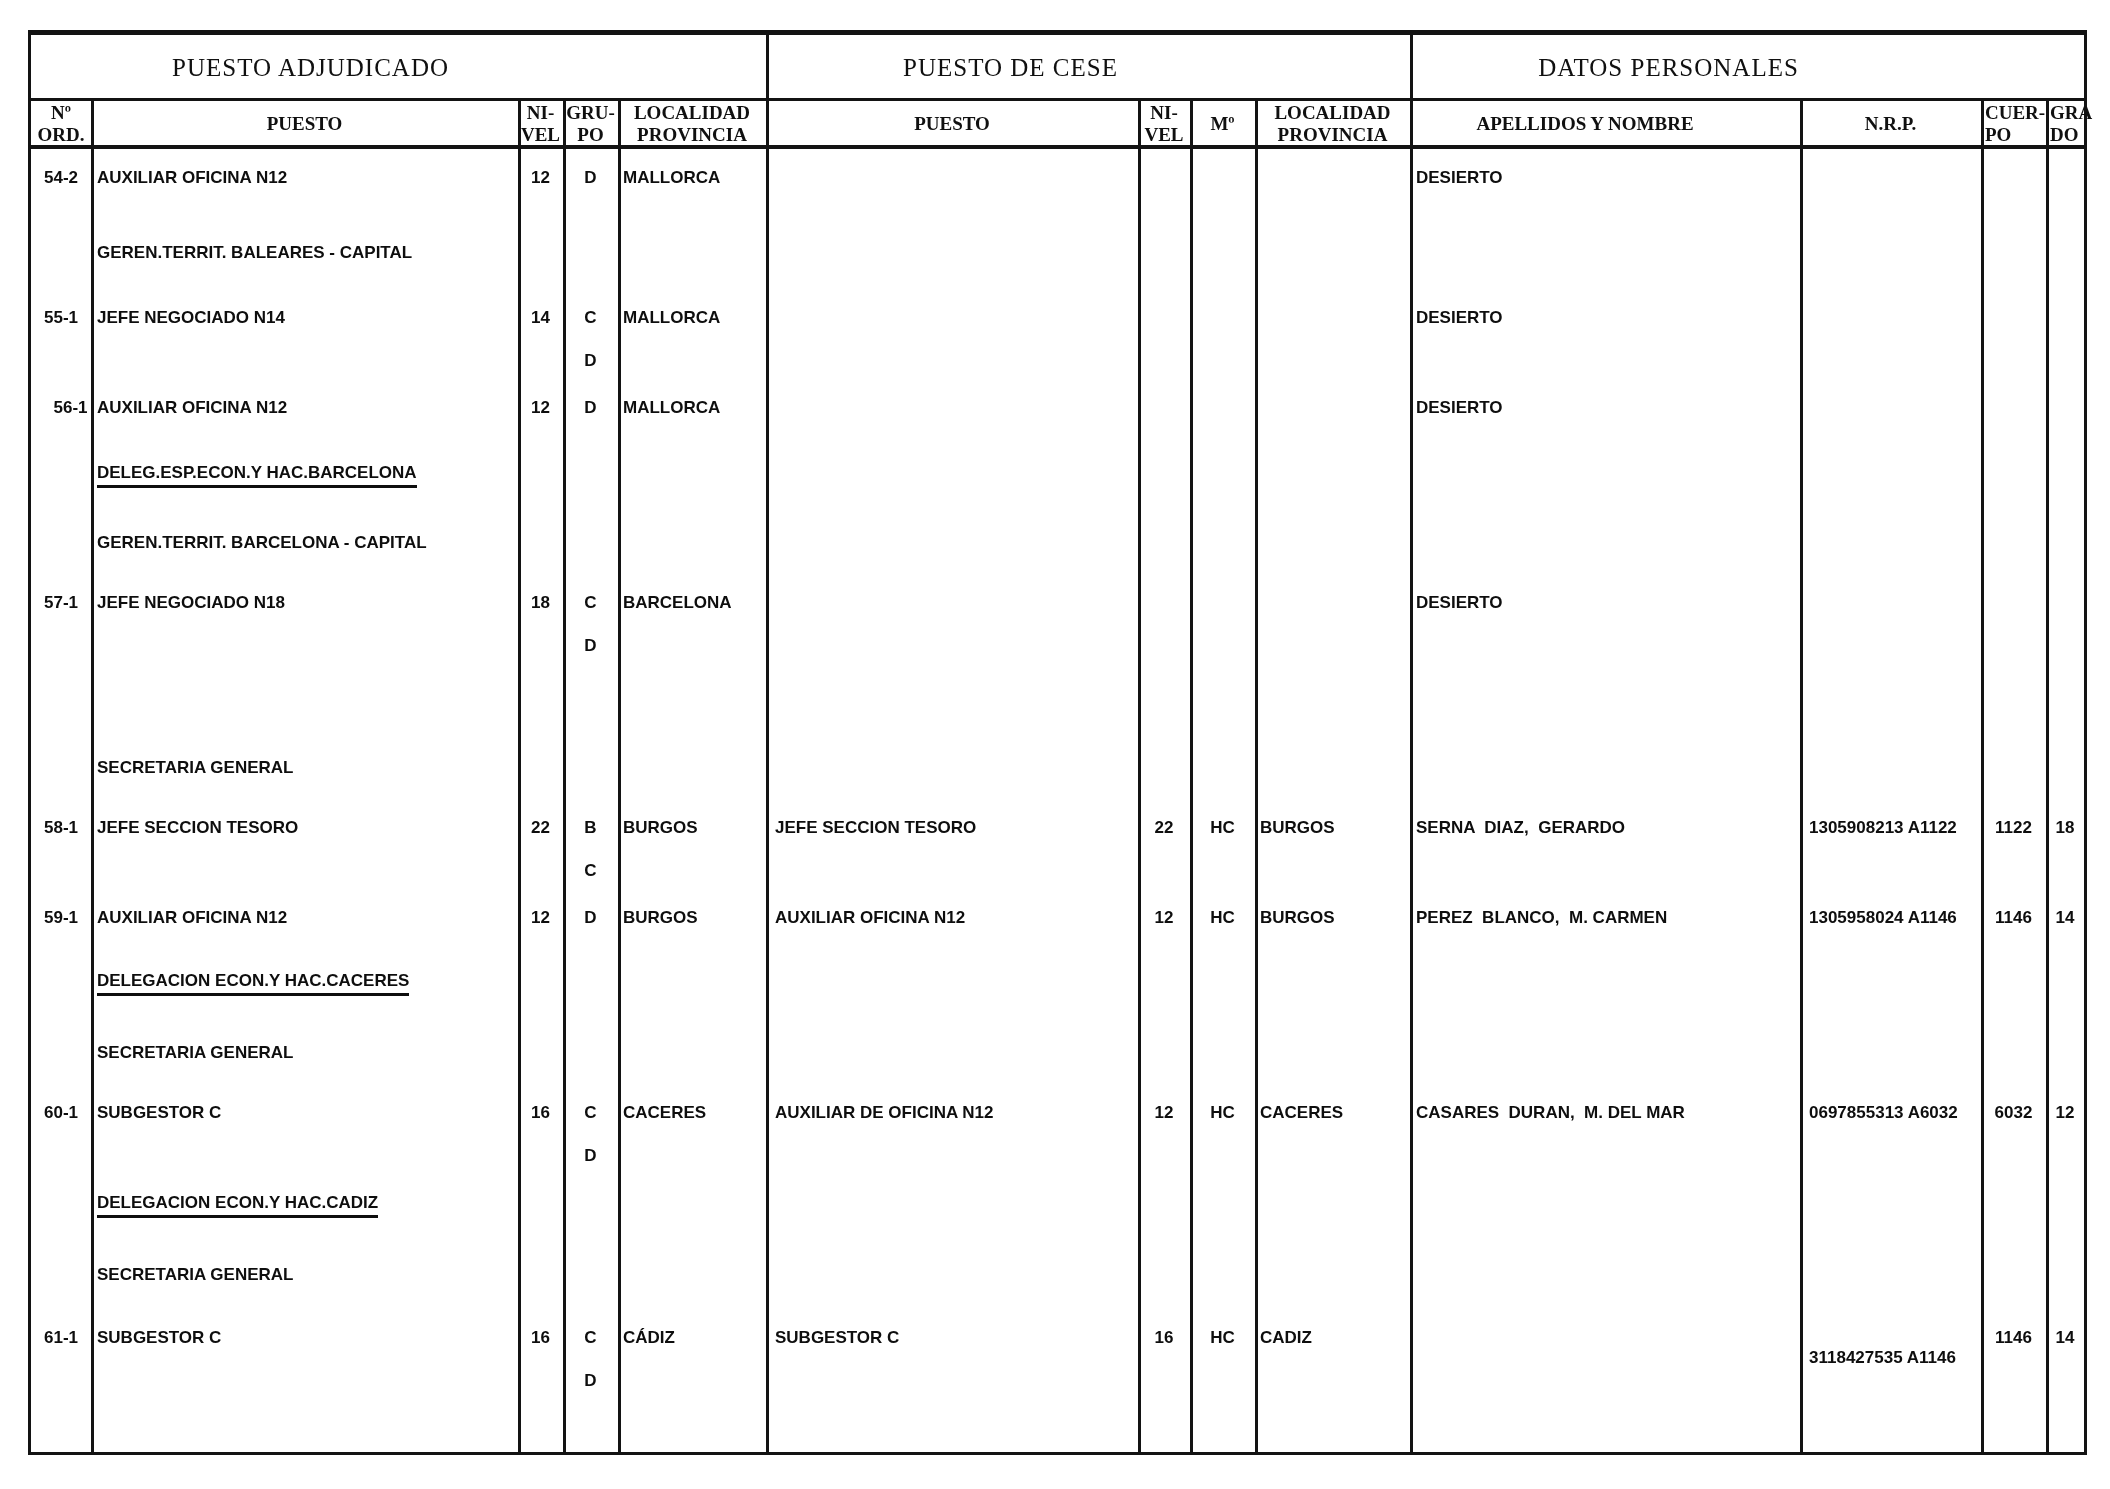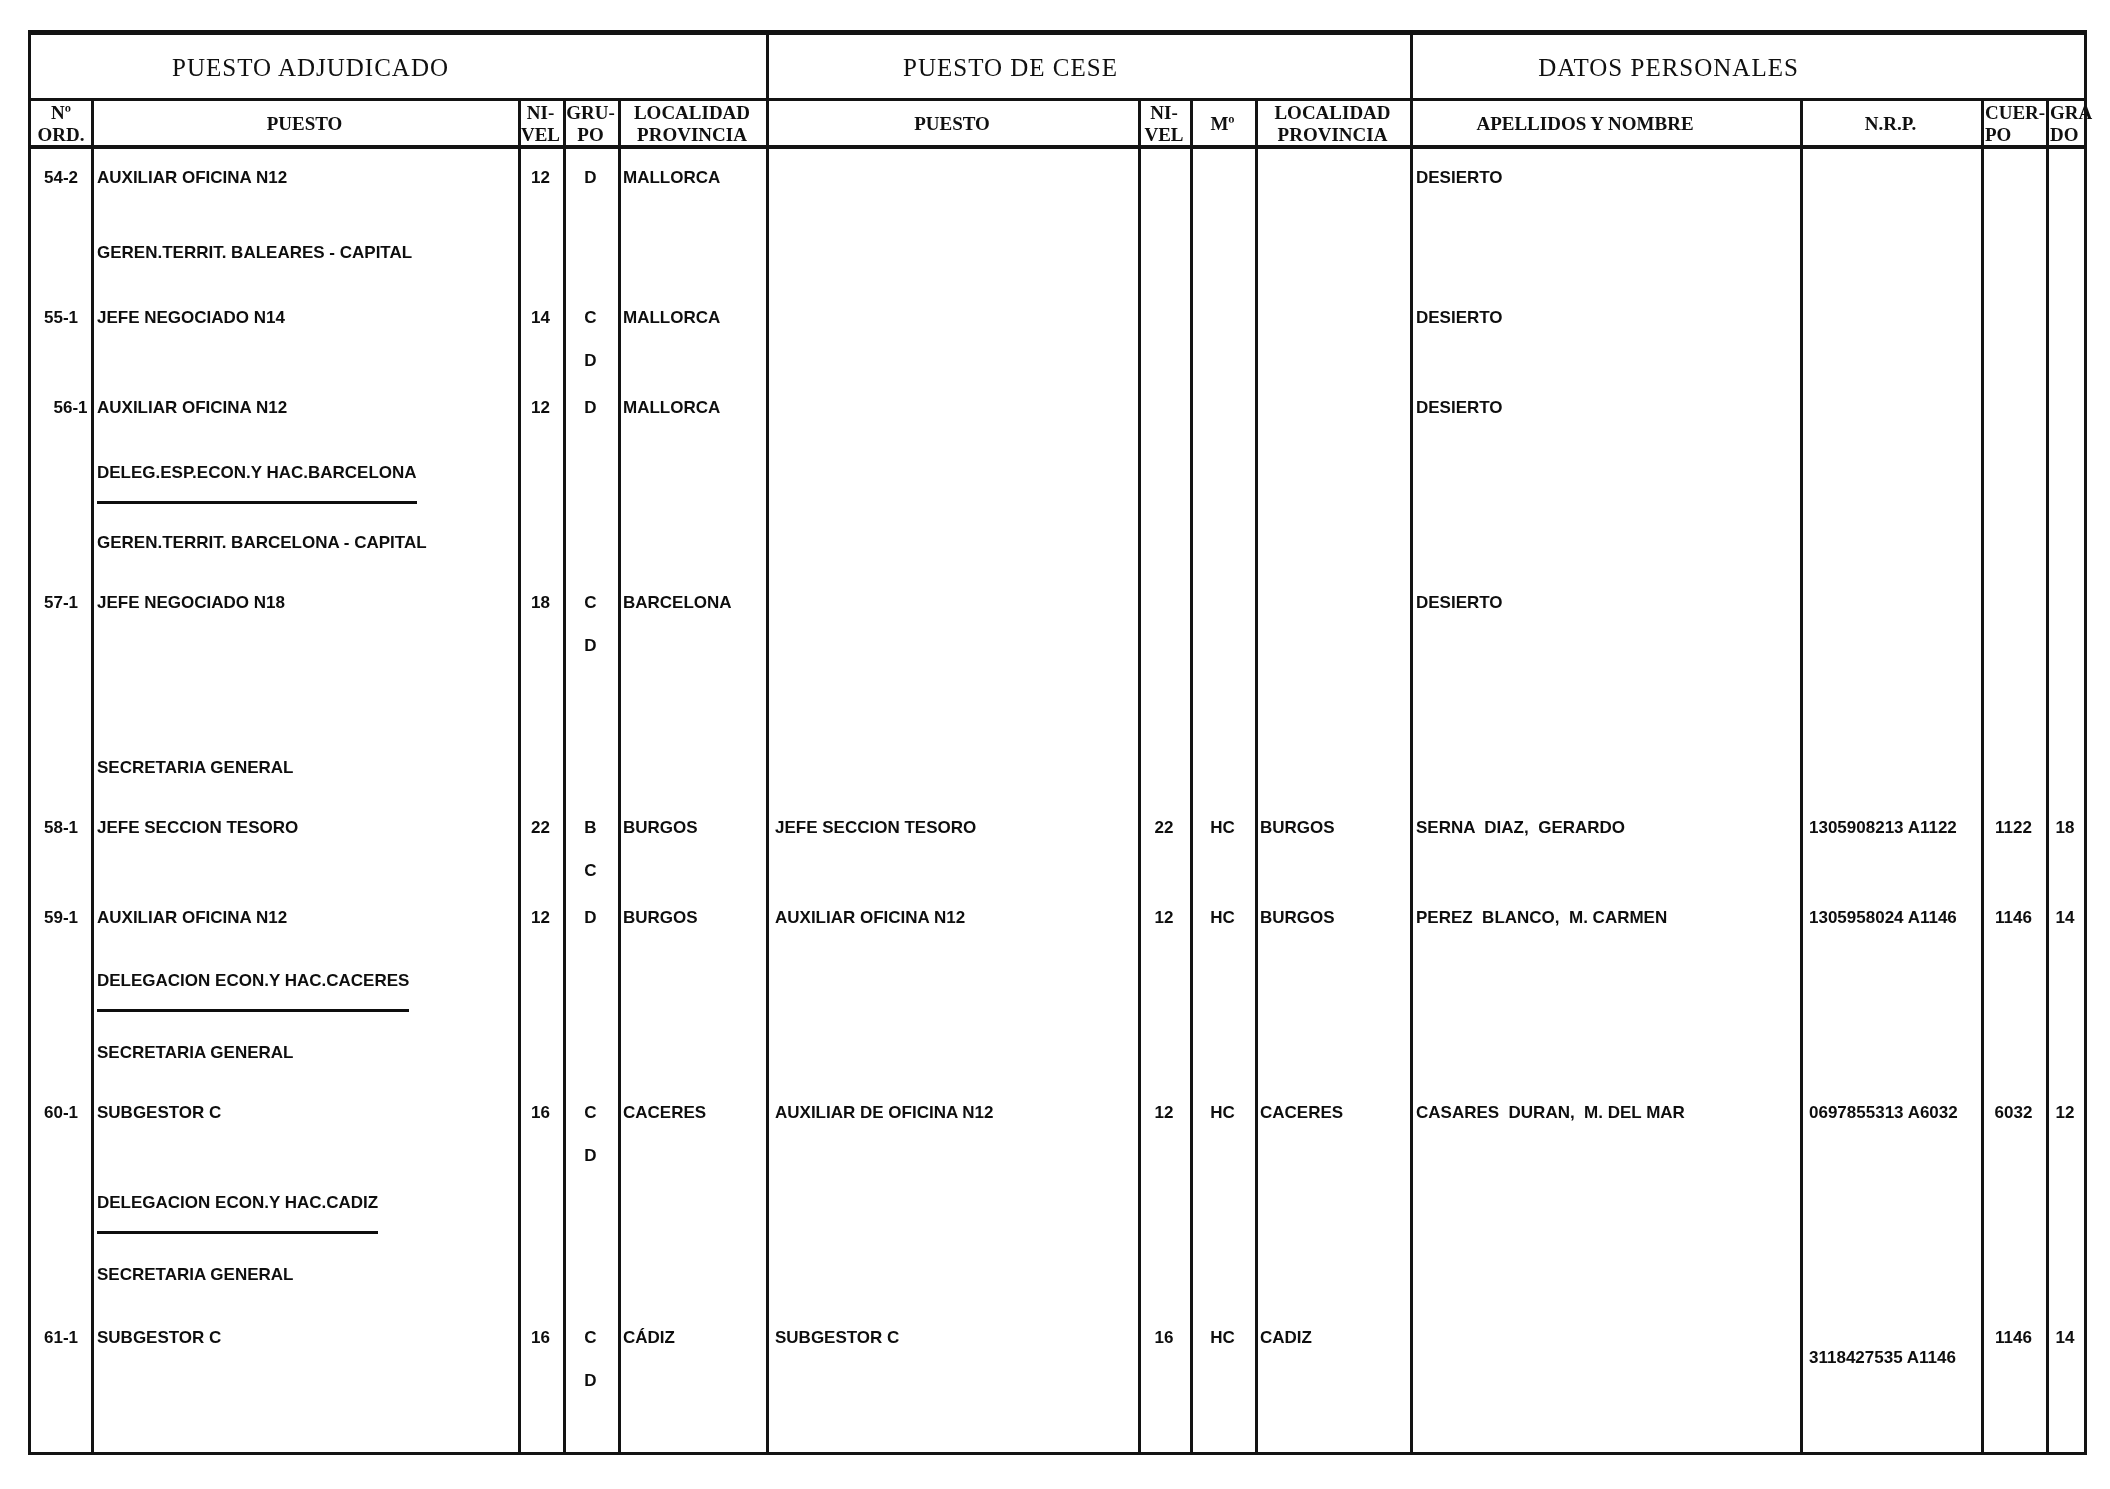--- a/index.html
+++ b/index.html
@@ -15,21 +15,21 @@
   .hcell{position:absolute;top:66px;height:45px;display:flex;flex-direction:column;
          justify-content:center;font-family:"Liberation Serif",serif;font-weight:700;
          font-size:19px;line-height:22px;white-space:pre;}
   .hcell.center{align-items:center;text-align:center;}
   .hcell.left{align-items:flex-start;text-align:left;}
   .row{position:absolute;left:0;width:2053px;}
   .cell{position:absolute;top:13px;font-weight:700;font-size:17px;line-height:17px;
         white-space:pre;color:#0e0e0e;}
   .cell.center{text-align:center;}
   .cell .ml{display:block;}
-  .section-heading{display:inline-block;border-bottom:3px solid #0e0e0e;padding-bottom:20px;}
+  .section-heading{display:inline-block;border-bottom:3px solid #0e0e0e;padding-bottom:4px;}
 </style>
 </head>
 <body>
 
 <div class="page">
   <div class="table">
 
     <div class="ghead-row">
       <div class="gtitle" style="left:0;width:559px">PUESTO ADJUDICADO</div>
       <div class="gtitle" style="left:735px;width:489px">PUESTO DE CESE</div>

